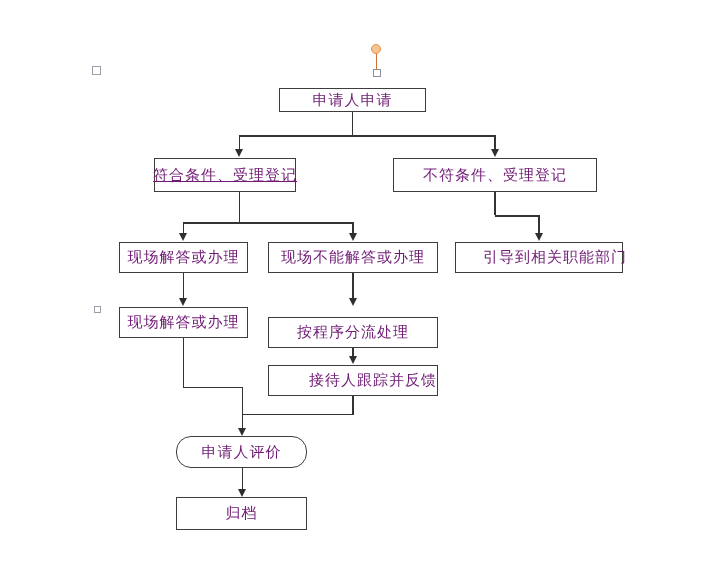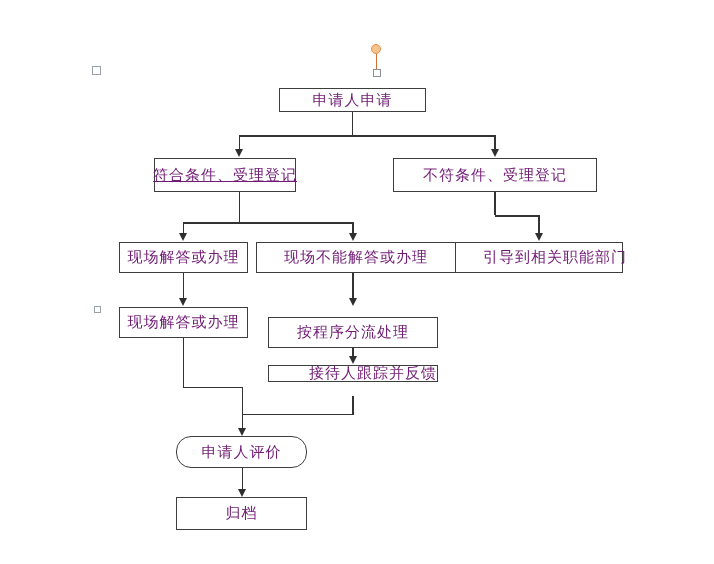--- a/index.html
+++ b/index.html
@@ -24,25 +24,25 @@
     position:absolute;width:0;height:0;
     border-left:4.5px solid transparent;
     border-right:4.5px solid transparent;
     border-top:8px solid #2f2f2f;
   }
   
   .n-apply   {left:279px;top:88px; width:147px;height:24px;}
   .n-accept  {left:154px;top:158px;width:142px;height:34px;text-decoration:underline;}
   .n-reject  {left:393px;top:158px;width:204px;height:34px;}
   .n-onsite1 {left:119px;top:242px;width:129px;height:31px;}
-  .n-cannot  {left:256px;top:242px;width:200px;height:31px;}
+  .n-cannot  {left:268px;top:242px;width:170px;height:31px;}
   .n-guide   {left:455px;top:242px;width:168px;height:31px;padding-left:32px;}
   .n-onsite2 {left:119px;top:307px;width:129px;height:31px;}
   .n-divert  {left:268px;top:317px;width:170px;height:31px;}
-  .n-track   {left:268px;top:365px;width:170px;height:17px;padding-left:40px;}
+  .n-track   {left:268px;top:365px;width:170px;height:31px;padding-left:40px;}
   .n-evaluate{left:176px;top:436px;width:131px;height:32px;border-radius:15px;}
   .n-archive {left:176px;top:497px;width:131px;height:33px;}
   
   .rot-circle{
     position:absolute;left:371px;top:44px;width:10px;height:10px;
     box-sizing:border-box;border-radius:50%;
     background:#f6c48e;border:1.5px solid #e98c46;
   }
   .rot-stem{position:absolute;left:375.5px;top:54px;width:1.5px;height:15px;background:#cf7030;}
   .rot-square{

